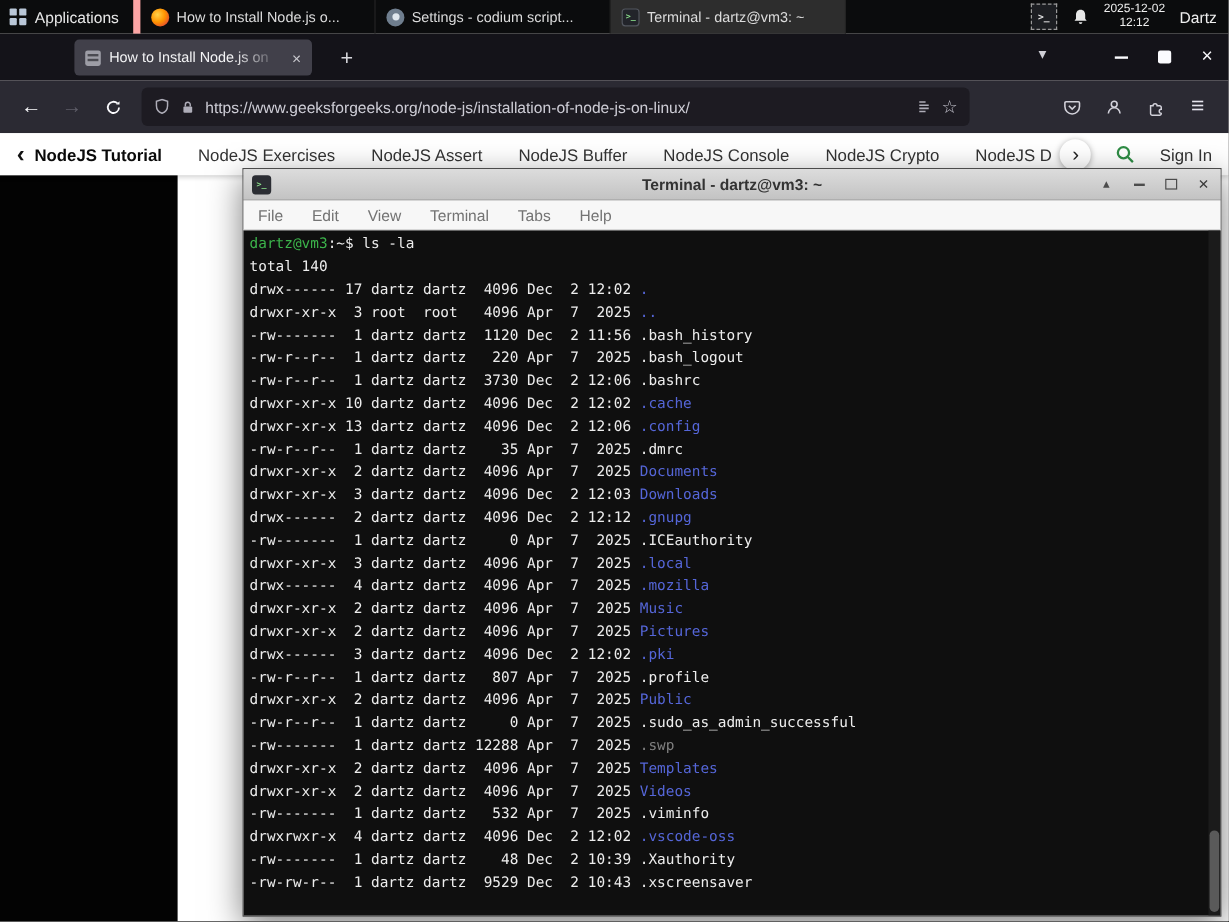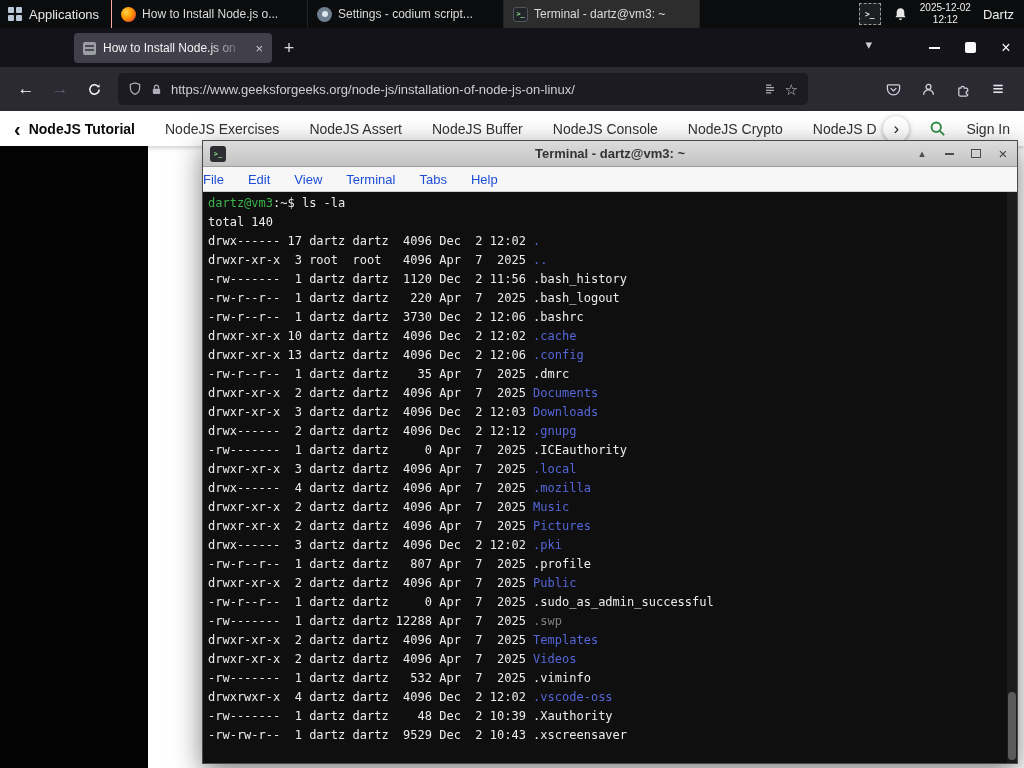--- a/index.html
+++ b/index.html
@@ -3,21 +3,21 @@
 <meta charset="utf-8">
 <style>
   * { margin:0; padding:0; box-sizing:border-box; }
   html,body { width:1024px; height:768px; overflow:hidden; background:#000; }
   .screen { position:relative; width:1024px; height:768px; background:#fff; overflow:hidden;
             font-family:"Liberation Sans", sans-serif; }
 
   
   .panel { position:absolute; top:0; left:0; width:1024px; height:28px; background:#0b0c0d;
            display:flex; align-items:stretch; color:#e8e8e8; font-size:13px; z-index:60; }
-  .app-menu { display:flex; align-items:center; gap:7px; padding:0 12px 0 8px; border-right:1px solid #fca5a5; cursor:default; }
+  .app-menu { display:flex; align-items:center; gap:7px; padding:0 12px 0 8px; border-right:6px solid #fca5a5; cursor:default; }
   .app-grid { display:grid; grid-template-columns:6px 6px; grid-gap:2px; }
   .app-grid i { width:6px; height:6px; background:#b9c7d8; border-radius:1px; display:block; }
   .task-list { display:flex; align-items:stretch; }
   .task-btn { display:flex; align-items:center; gap:6px; width:196px; padding:0 9px;
               border-right:1px solid #232323; font-size:12px; color:#dcdcdc; overflow:hidden; white-space:nowrap; }
   .task-btn.active { background:#2d2d2d; }
   .task-fav { width:15px; height:15px; flex:0 0 15px; border-radius:3px; display:flex; align-items:center; justify-content:center; }
   .fav-firefox { background:radial-gradient(circle at 35% 35%, #ffd24a 0%, #ff9500 45%, #e24233 85%); border-radius:50%; }
   .fav-settings { background:#6f7e8e; border-radius:50%; position:relative; }
   .fav-settings::after { content:""; width:6px; height:6px; background:#dfe7ee; border-radius:50%; }
@@ -30,21 +30,21 @@
                font:bold 8px "DejaVu Sans Mono", monospace; }
   .bell { color:#e8e8e8; display:flex; }
   .clock { font-size:10px; text-align:center; line-height:1.25; color:#efefef; }
   .panel-user { font-size:13px; color:#efefef; }
 
   
   .browser { position:absolute; top:28px; left:0; width:1024px; height:740px; display:flex; flex-direction:column; }
   .tabbar { height:39px; background:#141319; position:relative; flex:0 0 39px; }
   .tab { position:absolute; left:62px; top:5px; width:198px; height:30px; background:#41404a;
          border-radius:4px; display:flex; align-items:center; padding:0 9px; gap:7px;
-         color:#f3f3f5; font-size:12px;margin-left:12px; }
+         color:#f3f3f5; font-size:12px; }
   .tab-fav { width:13px; height:13px; flex:0 0 13px; background:#9d9da6; border-radius:2px; position:relative; }
   .tab-fav::after { content:""; position:absolute; left:2px; right:2px; top:3px; height:2px;
                     background:#4b4b52; box-shadow:0 4px 0 #4b4b52; }
   .tab-title { flex:1; overflow:hidden; white-space:nowrap;
                -webkit-mask-image:linear-gradient(90deg,#000 72%,transparent 98%);
                mask-image:linear-gradient(90deg,#000 72%,transparent 98%); }
   .tab-close { color:#c9c9cf; font-size:13px; line-height:1; }
   .newtab { position:absolute; left:276px; top:7px; width:26px; height:26px; display:flex;
             align-items:center; justify-content:center; color:#d7d7dc; font-size:18px; }
   .list-tabs { position:absolute; right:152px; top:9px; color:#cfcfd6; font-size:13px; }
@@ -95,21 +95,21 @@
                 font-weight:bold; color:#333; pointer-events:none; }
   .term-app-icon { width:16px; height:16px; background:#2b2d33; border-radius:3px; z-index:1;
                    display:flex; align-items:center; justify-content:center;
                    color:#8ce28c; font:bold 7px "DejaVu Sans Mono", monospace; }
   .term-buttons { margin-left:auto; display:flex; gap:13px; align-items:center; z-index:1; color:#4c4c4c; }
   .tb { display:flex; align-items:center; justify-content:center; width:14px; height:14px; font-size:11px; }
   .tb-min-glyph { width:9px; height:2px; background:#4c4c4c; }
   .tb-max-glyph { width:10px; height:9px; border:1.5px solid #4c4c4c; }
   .tb-close-glyph { font-size:15px; color:#3c3c3c; line-height:1; }
   .term-menubar { height:25px; background:#f7f7f7; display:flex; align-items:center; gap:24px;
-                  padding:0 0; font-size:13px; color:#1d4ed8; border-bottom:1px solid #cfcfcf; flex:0 0 25px; }
+                  padding:0 12px; font-size:13px; color:#737373; border-bottom:1px solid #cfcfcf; flex:0 0 25px; }
   .term-body { flex:1; background:#0f0f0f; position:relative; overflow:hidden;
                padding:2px 12px 0 5px; font-family:"DejaVu Sans Mono", monospace;
                font-size:12px; line-height:19px; }
   .term-line { white-space:pre; }
   .c-f { color:var(--tf,#ededed); }
   .c-g { color:var(--tg,#3cb44b); }
   .c-b { color:var(--tb,#5566d8); }
   .c-d { color:var(--td,#7f7f7f); }
   .term-scrollbar { position:absolute; right:0; top:0; width:10px; height:100%; background:#1b1b1b; }
   .term-thumb { position:absolute; right:1px; bottom:3px; width:8px; height:68px; background:#5a5a5a; border-radius:4px; }

